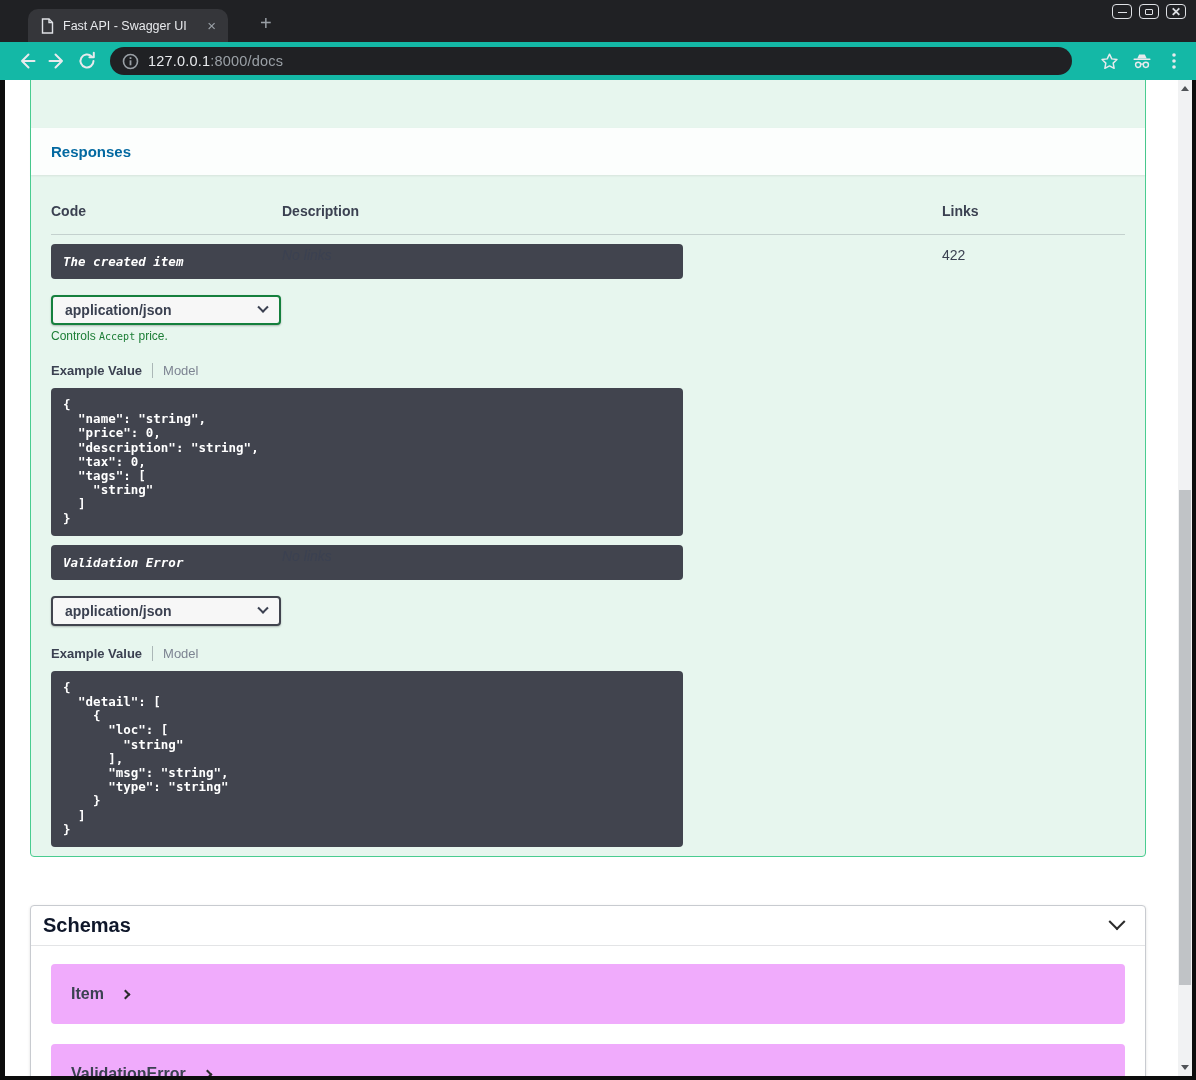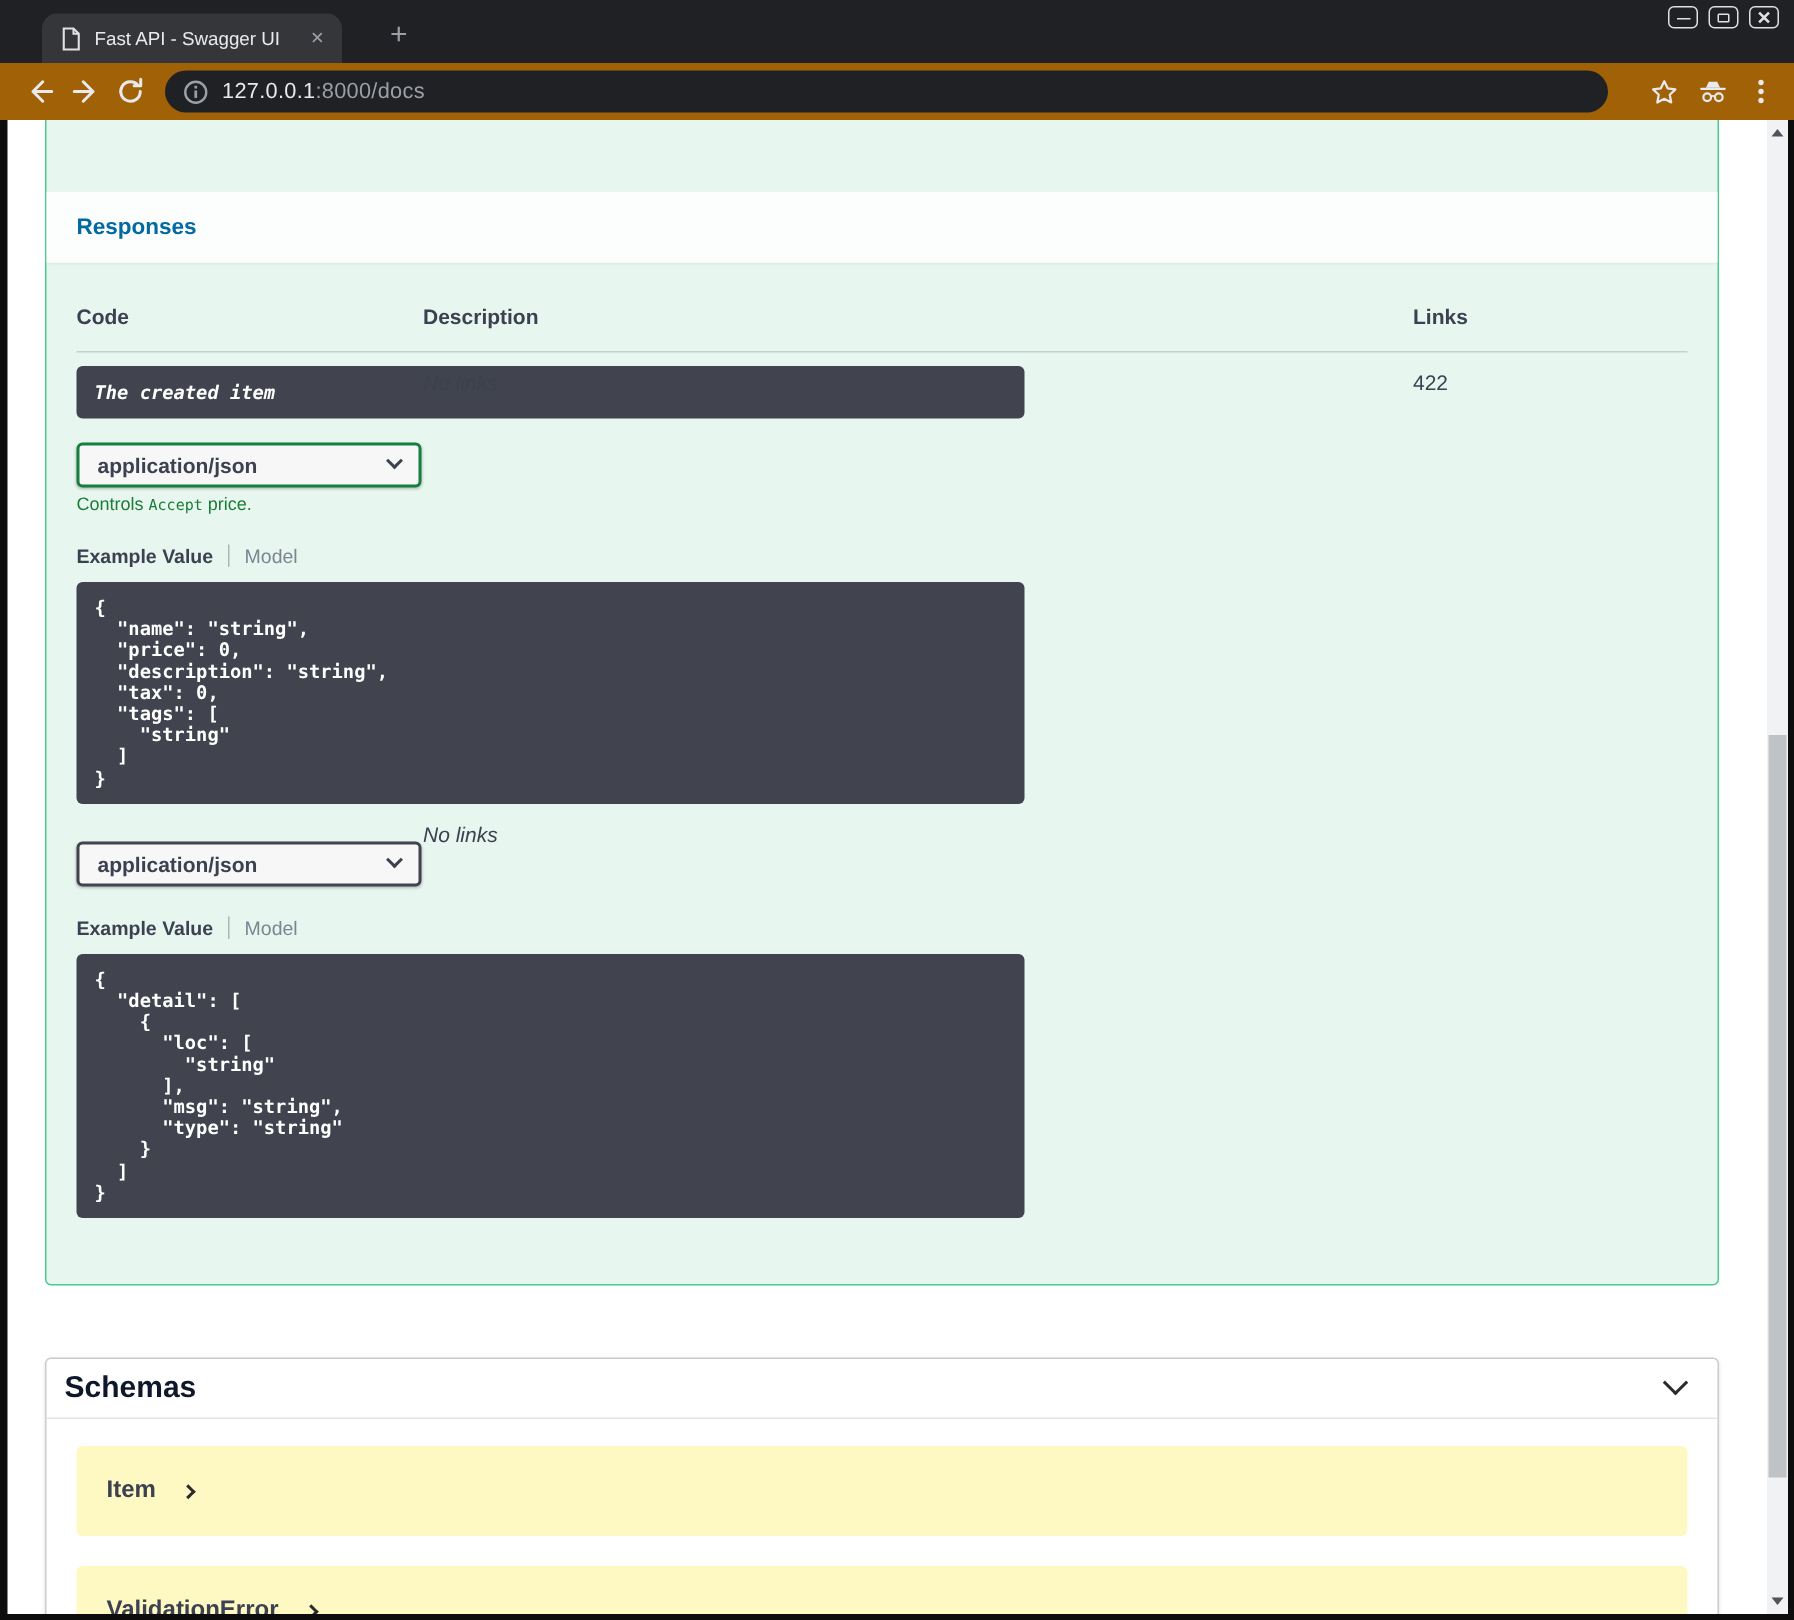--- a/index.html
+++ b/index.html
@@ -21,21 +21,21 @@
   .tab-close { color:#9aa0a6; font-size:15px; line-height:1; padding:0 4px; cursor:default; }
   .new-tab { position:absolute; left:260px; top:13px; color:#9aa0a6; font-size:20px; line-height:1; }
   .win-btns { position:absolute; top:4px; right:10px; display:flex; gap:7px; }
   .win-btn {
     width:20px; height:15px; border:1.5px solid #dfe1e5; border-radius:4px;
     display:flex; align-items:center; justify-content:center; color:#dfe1e5;
   }
   .win-btn .min-glyph { width:9px; border-bottom:1.8px solid #dfe1e5; margin-top:1px; }
   .win-btn .max-glyph { width:8px; height:6px; border:1.6px solid #dfe1e5; border-radius:1px; }
   .win-btn.close { font-size:12px; font-weight:bold; line-height:0; }
-  .toolbar { height:38px; background:#a16207; display:flex; align-items:center; padding:0 12px; }
+  .toolbar { height:38px; background:#14b8a6; display:flex; align-items:center; padding:0 12px; }
   .nav-ico { width:30px; height:30px; display:flex; align-items:center; justify-content:center; }
   .url-pill {
     margin-left:8px; width:962px; height:28px; background:#202124; border-radius:14px;
     display:flex; align-items:center; padding:0 12px; color:#e8eaed;
   }
   .url-text { font-size:14.5px; margin-left:9px; letter-spacing:.2px; }
   .url-host { color:#e8eaed; }
   .url-rest { color:#9aa0a6; }
   .right-icons { margin-left:auto; display:flex; align-items:center; gap:10px; }
   
@@ -103,21 +103,21 @@
     height:40px; display:flex; align-items:center; justify-content:space-between;
     padding:0 22px 0 12px; border-bottom:1px solid #e3e4e6;
   }
   .schemas-header h4 { margin:0; font-size:20px; font-weight:bold; color:#0f172a; }
   .chev-down-lg {
     width:12px; height:12px; border-right:2px solid #2b2b2b; border-bottom:2px solid #2b2b2b;
     transform:rotate(45deg) translate(-3px,-3px);
   }
   .schemas-body { padding:18px 20px 20px; }
   .model-box {
-    background:#fef9c3; border-radius:4px; padding:21px 20px; margin-bottom:20px;
+    background:#f0abfc; border-radius:4px; padding:21px 20px; margin-bottom:20px;
     display:flex; align-items:center;
   }
   .model-name { font-size:16px; font-weight:bold; color:#3b4151; }
   .chev-right {
     width:7px; height:7px; border-top:2px solid #2b2b2b; border-right:2px solid #2b2b2b;
     transform:rotate(45deg); margin-left:18px;
   }
   
   .scrollbar {
     position:absolute; top:80px; left:1178px; width:14px; height:996px; background:#f1f2f3;
@@ -240,20 +240,21 @@
   "tags": [
     "string"
   ]
 }</pre>
           </div>
         </div>
         <div class="cell-links">No links</div>
 
         <div class="cell-code row2">422</div>
         <div class="cell-desc row2">
+          <div class="desc-box">Validation Error</div>
           <div class="media-select neutral">
             <span>application/json</span>
             <span class="chev-down"></span>
           </div>
           <div class="ev-tabs">
             <span class="ev-tab-active">Example Value</span>
             <span class="ev-sep"></span>
             <span class="ev-tab-inactive">Model</span>
           </div>
           <div class="code-block">

